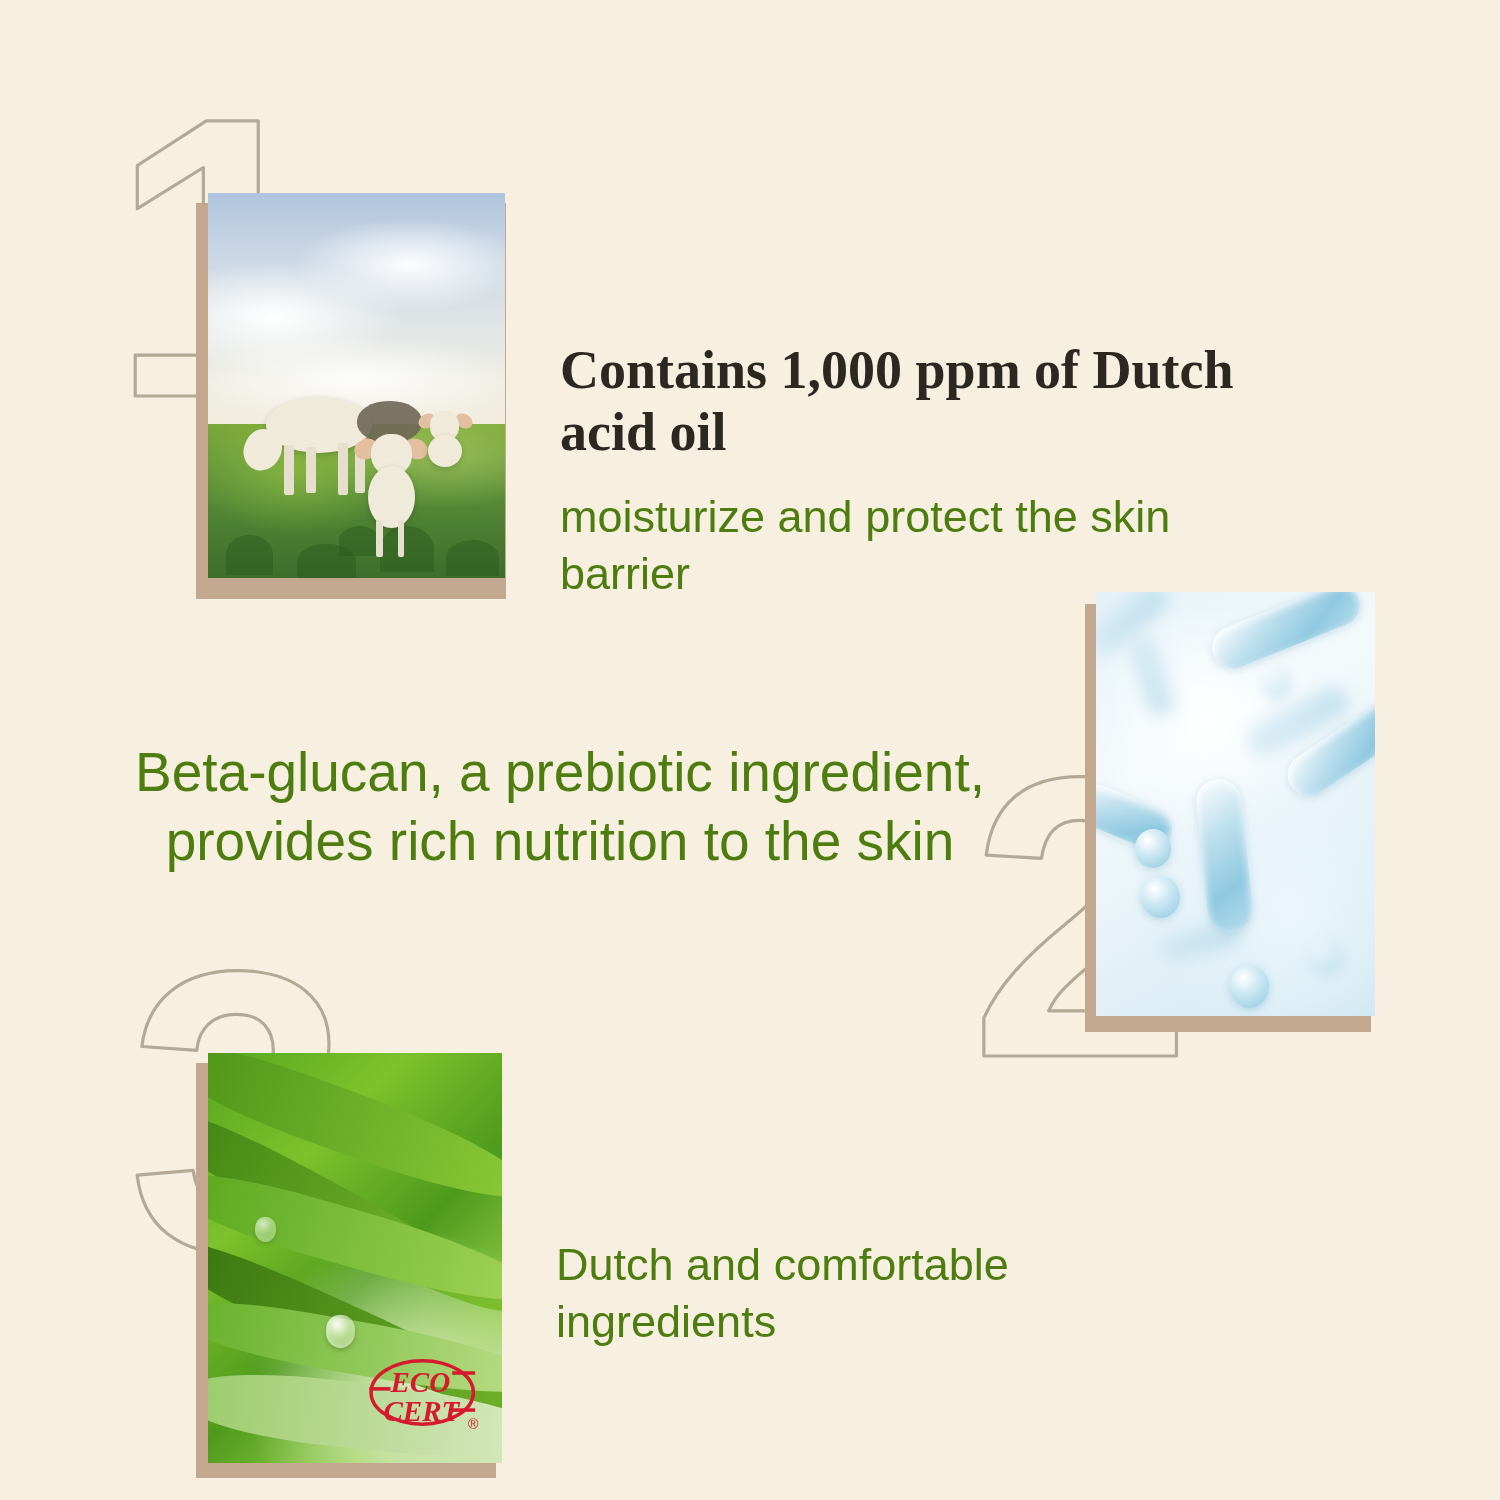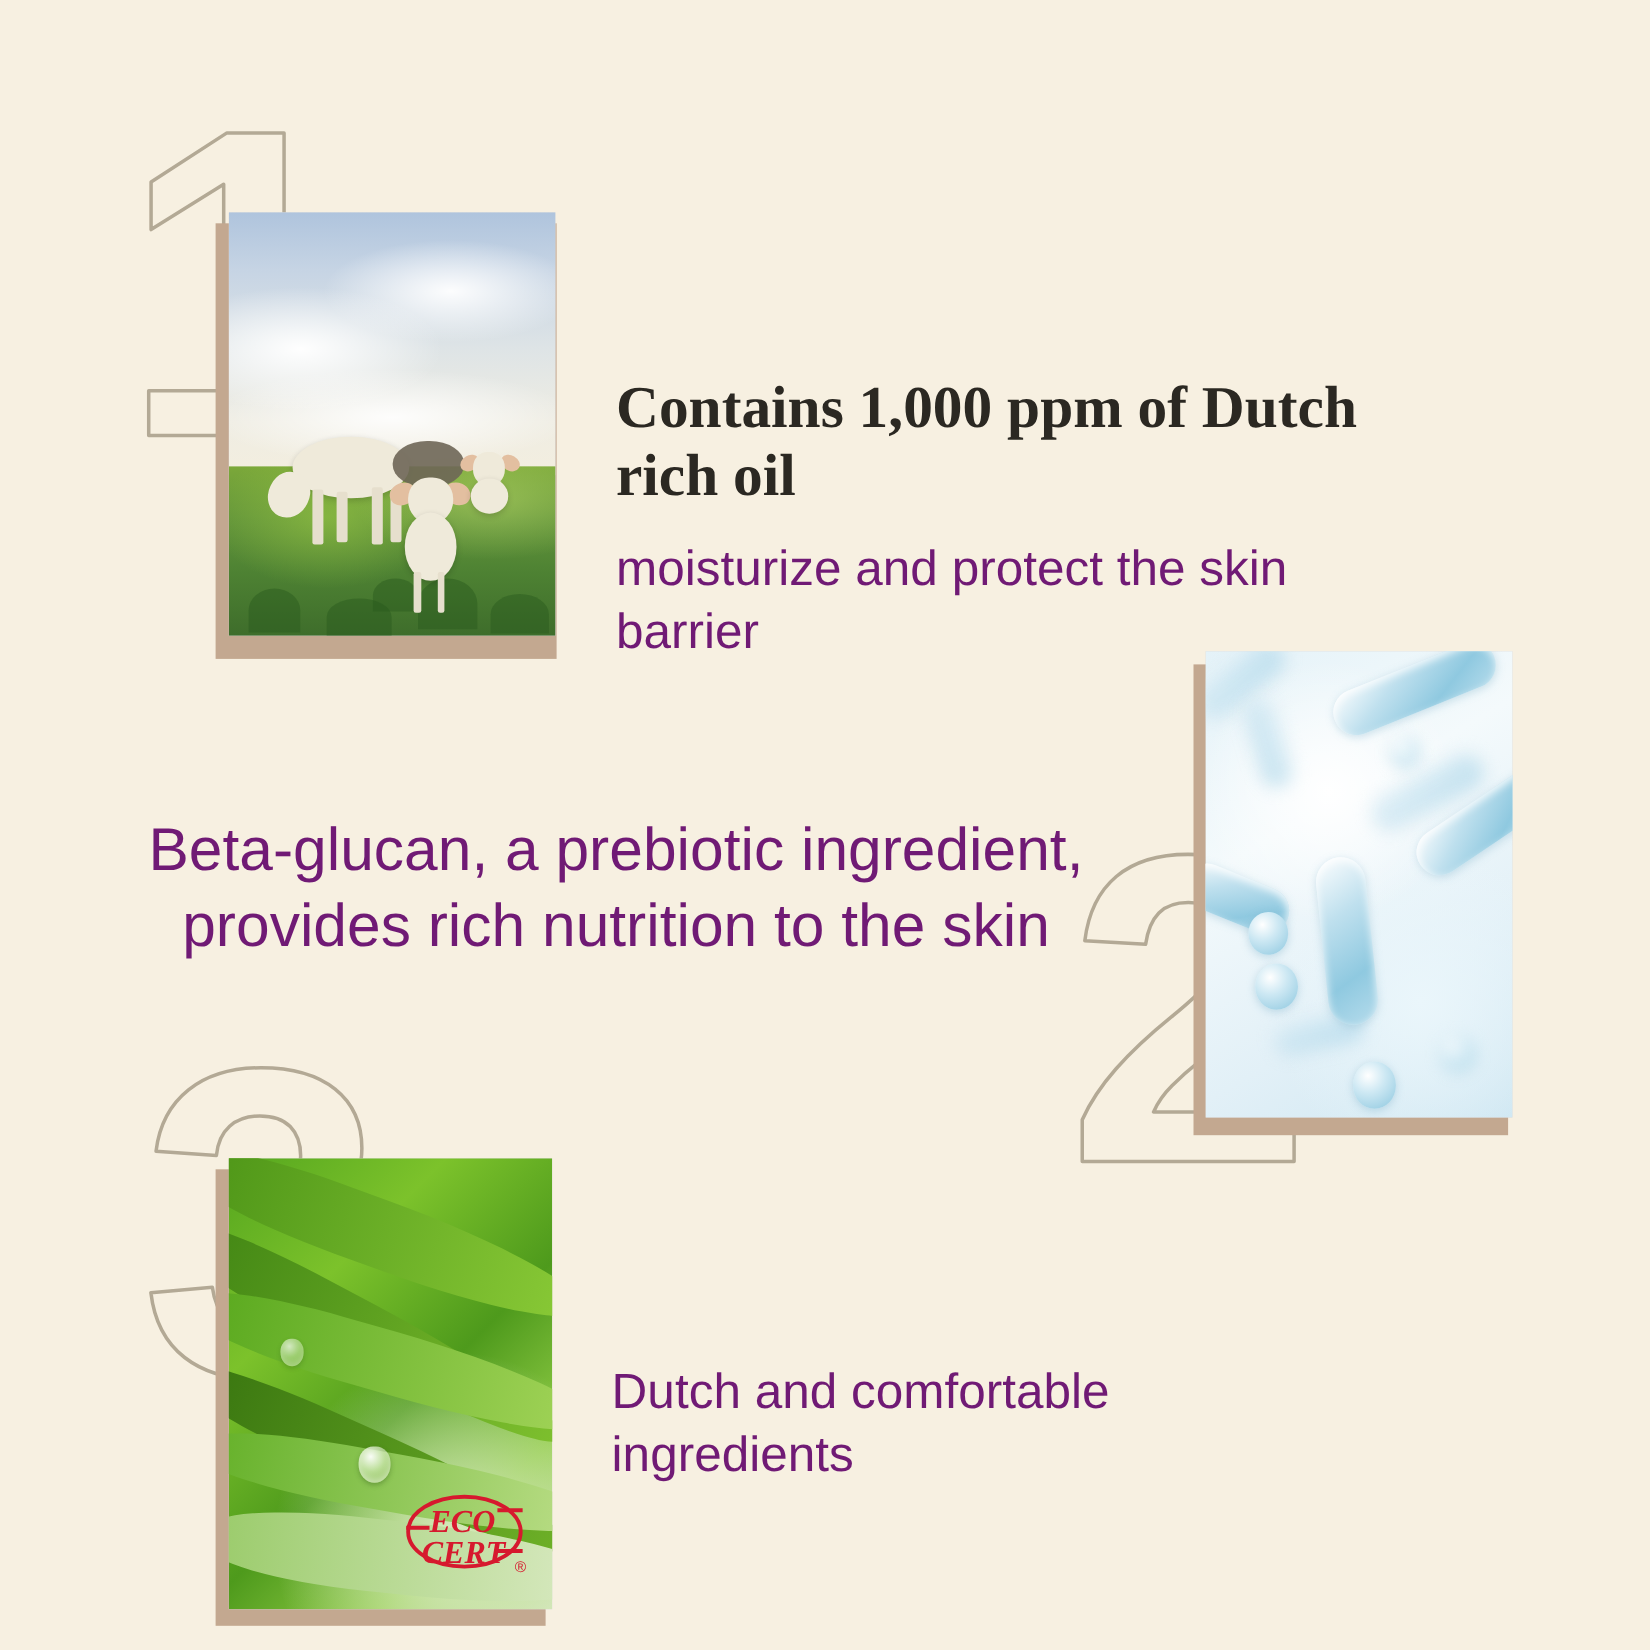--- a/index.html
+++ b/index.html
@@ -112,21 +112,21 @@
   
   .heading{
     font-family:"Liberation Serif", serif;
     font-weight:700;
     color:#2B2822;
     line-height:1.14;
   }
   .sub{
     font-family:"Liberation Sans", sans-serif;
     font-weight:400;
-    color:#701a75;
+    color:#4d7c0f;
     line-height:1.26;
   }
 
   #blk1{position:absolute;left:560px;top:340px;width:720px;}
   #blk1 .heading{font-size:54px;}
   #blk1 .sub{font-size:45px;margin-top:26px;}
 
   #blk2{position:absolute;left:130px;top:700px;width:860px;text-align:center;}
   #blk2 .heading{font-size:58px;}
   #blk2 .sub{font-size:55px;margin-top:38px;}
@@ -182,21 +182,21 @@
       <div class="goat" style="left:72%;top:56%;width:16%;height:18%;">
         <div class="ear" style="left:-8%;top:8%;width:38%;height:20%;transform:rotate(-30deg);"></div>
         <div class="ear" style="left:70%;top:8%;width:38%;height:20%;transform:rotate(30deg);"></div>
         <div class="head" style="left:18%;top:4%;width:60%;height:44%;"></div>
         <div class="body" style="left:14%;top:38%;width:70%;height:46%;"></div>
       </div>
     </div>
   </div>
 
   <div id="blk1">
-    <div class="heading">Contains 1,000 ppm of Dutch rich oil</div>
+    <div class="heading">Contains 1,000 ppm of Dutch acid oil</div>
     <div class="sub">moisturize and protect the skin barrier</div>
   </div>
 
   <div class="numeral" style="left:960px;top:756px;">
     <svg width="280" height="330" viewBox="0 0 280 330">
       <text x="10" y="300" font-size="400">2</text>
     </svg>
   </div>
 
   <div class="card right" style="left:1085px;top:592px;width:290px;height:440px;">

